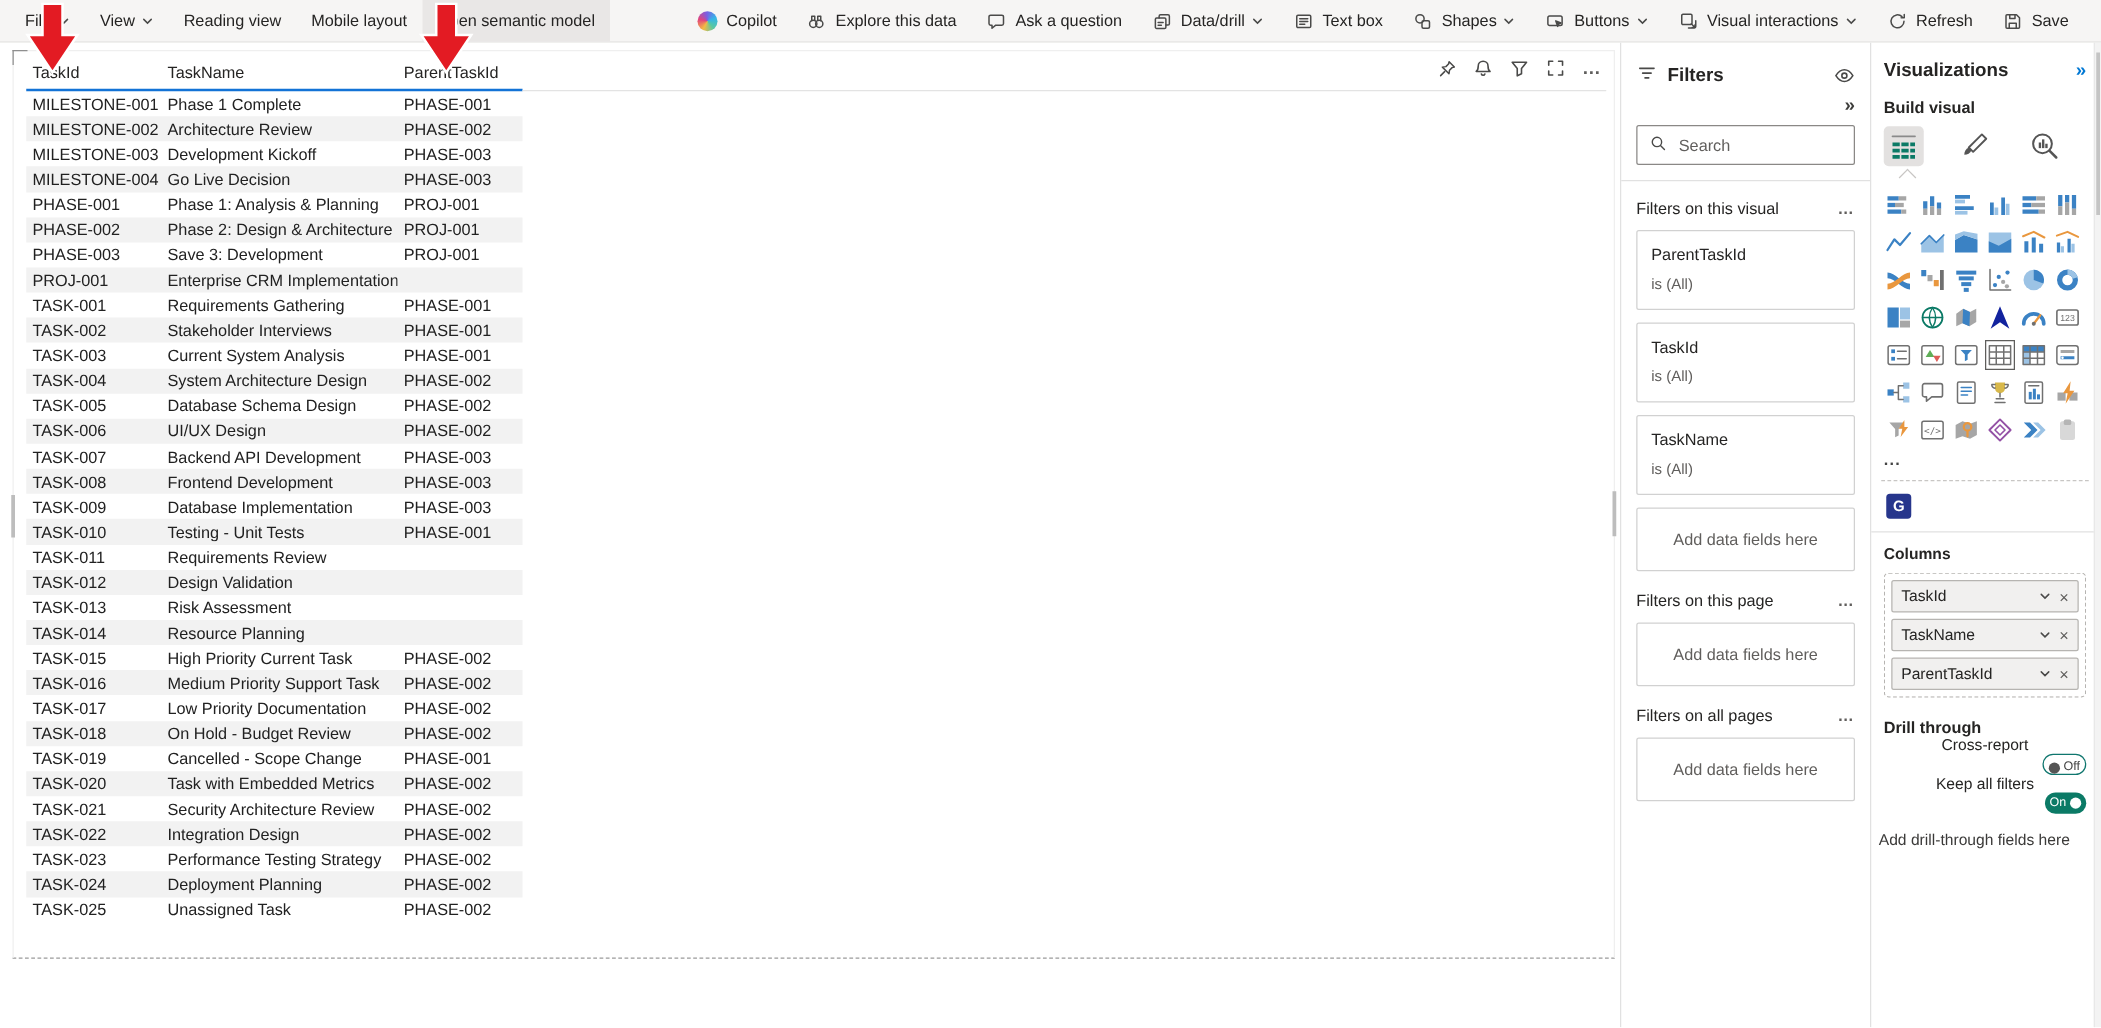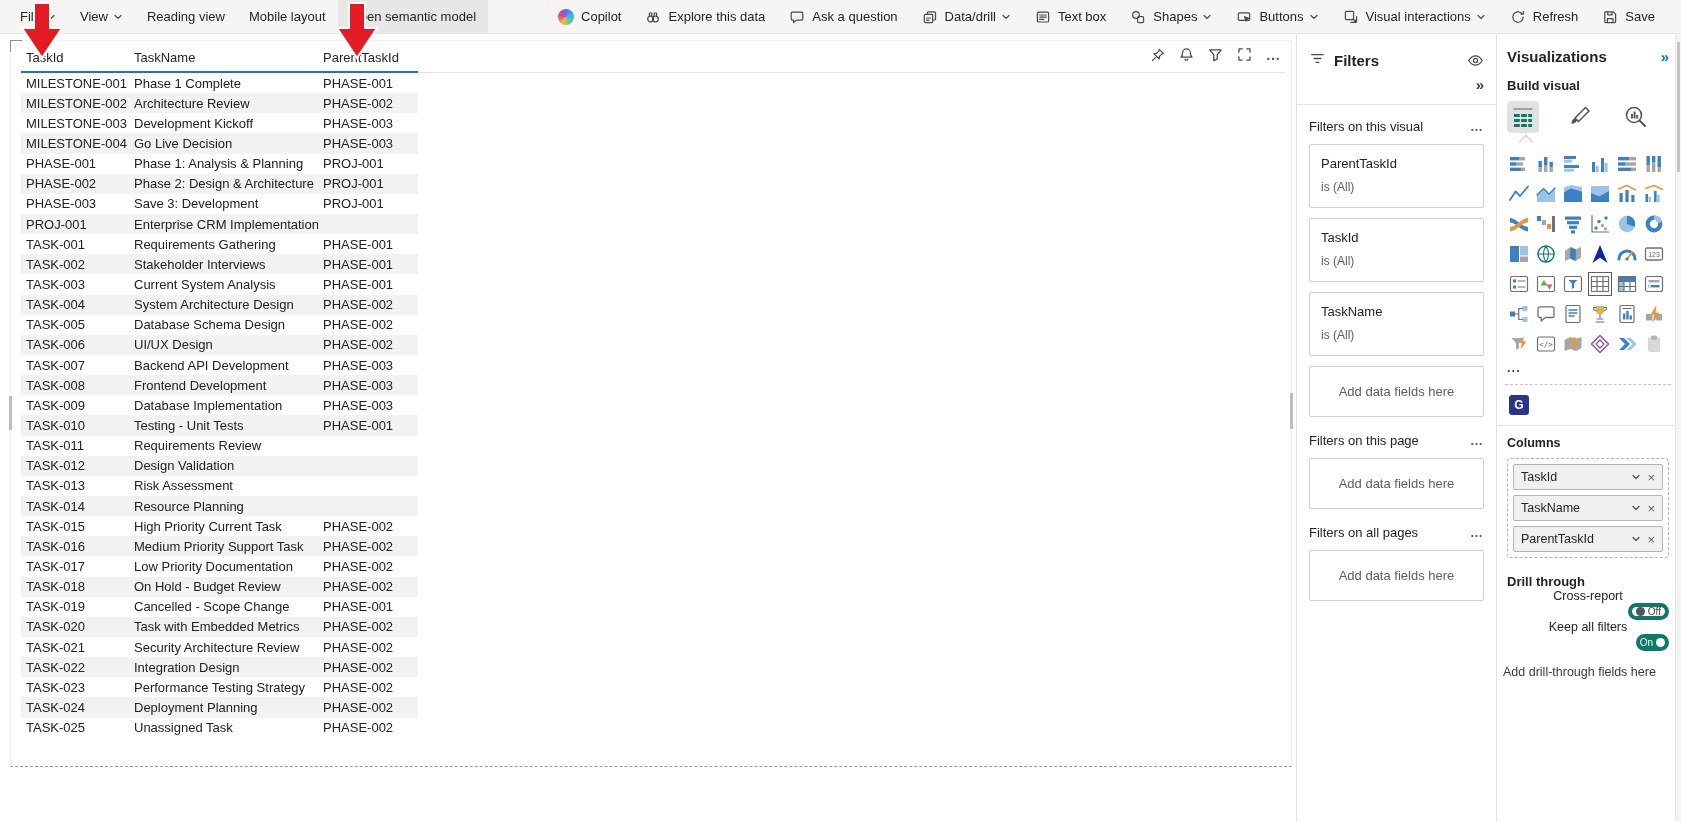--- a/index.html
+++ b/index.html
@@ -87,21 +87,21 @@
   .well{border:1px dashed #b6b4b1;border-radius:4px;padding:5px;margin-top:8px;
         display:flex;flex-direction:column;gap:5px;}
   .chip{height:24px;display:flex;align-items:center;background:#f1f0ef;border:1px solid #b6b4b1;
         border-radius:2px;padding:0 7px;font-size:12.5px;cursor:pointer;gap:6px;}
   .chip .cname{flex:1;white-space:nowrap;overflow:hidden;}
   .chip .cx{color:#5f5e5c;font-size:13px;cursor:pointer;}
   .vz-drill{font-weight:700;font-size:13px;margin-top:16px;}
   .vz-togrow{display:flex;align-items:center;font-size:12.5px;flex-direction:column;}
   .tog{display:inline-flex;align-items:center;border-radius:9px;height:17px;box-sizing:border-box;
        font-size:10px;padding:0 4px;gap:3px;margin-left:auto;cursor:pointer;}
-  .tog.off{border:4px solid #0f766e;color:#444;background:#fff;}
+  .tog.off{border:1px solid #0f766e;color:#444;background:#fff;align-items:flex-end;}
   .tog .knob{width:9px;height:9px;border-radius:50%;background:#555;flex:none;}
   .tog.on{color:#fff;}
   .tog.on .knob{background:#fff;}
   .vz-adddrill{color:#3b3a39;font-size:12.5px;margin:14px 0 0 -4px;white-space:nowrap;}
 
   .right-scroll{position:absolute;right:0;top:34px;width:5px;height:788px;background:#f3f3f3;
                 border-left:1px solid #e8e8e8;cursor:pointer;}
   .right-scroll .thumb{position:absolute;left:1px;top:8px;width:3px;height:130px;background:#c4c4c4;}
 </style>
 </head>
@@ -473,20 +473,27 @@
           </svg></span>
       <span class="fp-title">Filters</span>
       <span class="fp-eye" id="fp-eye">
           <svg width="17" height="17" viewBox="0 0 16 16" fill="none" stroke="#4a4a49" stroke-width="1.2" stroke-linecap="round" stroke-linejoin="round">
             <path d="M1.6 8 C3.6 4.9 5.6 3.6 8 3.6 s4.4 1.3 6.4 4.4 C12.4 11.1 10.4 12.4 8 12.4 S3.6 11.1 1.6 8 Z"></path>
             <circle cx="8" cy="8" r="1.9"></circle>
           </svg>
         </span>
     </div>
     <div class="fp-collapse">»</div>
+    <div class="fp-search">
+      <span id="fp-search-icon"><svg width="15" height="15" viewBox="0 0 16 16" fill="none" stroke="#4a4a49" stroke-width="1.2" stroke-linecap="round" stroke-linejoin="round">
+            <circle cx="7" cy="7" r="4"></circle>
+            <path d="M10 10 l3.4 3.4"></path>
+          </svg></span>
+      <span class="ph">Search</span>
+    </div>
     <div class="fp-div"></div>
     <div id="fp-sections">
         <div class="fp-sec">
           <div class="fp-seclabel">
             <span>Filters on this visual</span>
             <span class="dots">…</span>
           </div>
           <div class="fcard">
             <div class="fname">ParentTaskId</div>
             <div class="fcond">is (All)</div>

